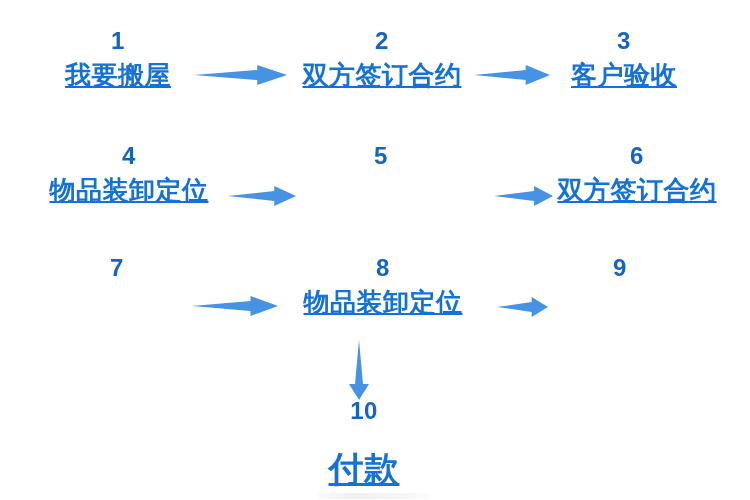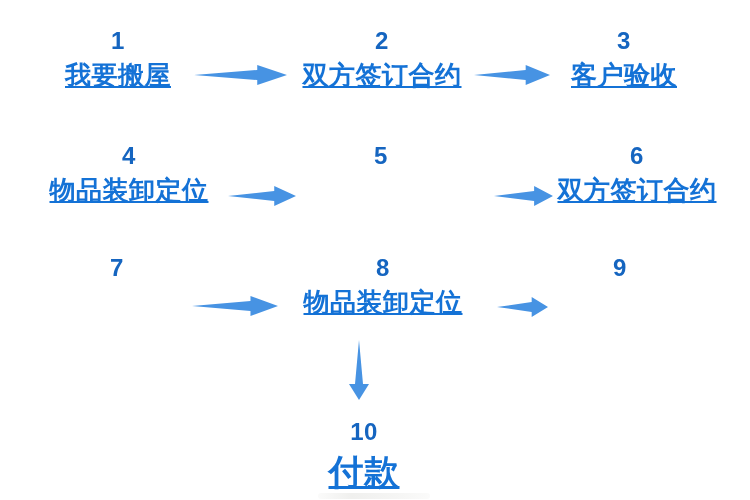--- a/index.html
+++ b/index.html
@@ -32,21 +32,21 @@
     font-size: 26px;
     font-weight: 700;
     line-height: 30px;
     color: var(--label-color, #1472D6);
     letter-spacing: 0.5px;
     text-decoration: underline;
   }
   .step-final .label {
     font-size: 35px;
     line-height: 40px;
-    margin-top: 6px;
+    margin-top: 24px;
   }
   .arrow {
     position: absolute;
     display: block;
   }
   .bottom-artifact {
     position: absolute;
     left: 318px; top: 493px;
     width: 112px; height: 6px;
     border-radius: 3px;
@@ -125,20 +125,20 @@
   </svg>
 
   <div class="step" style="left:620px; top:254px">
     <div class="num">9</div>
   </div>
 
   <svg class="arrow" style="left:346px; top:340px; width:26px; height:60px" viewBox="0 0 26 60" preserveAspectRatio="none">
     <polygon points="13,0 17,44 23,44 13,60 3,44 9,44" fill="#4793E3"></polygon>
   </svg>
 
-  <div class="step step-final" style="left:364px; top:418px">
+  <div class="step step-final" style="left:364px; top:397px">
     <div class="num">10</div>
     <div class="label">付款</div>
   </div>
 
   <div class="bottom-artifact"></div>
 
 </div>
 
 </body></html>

